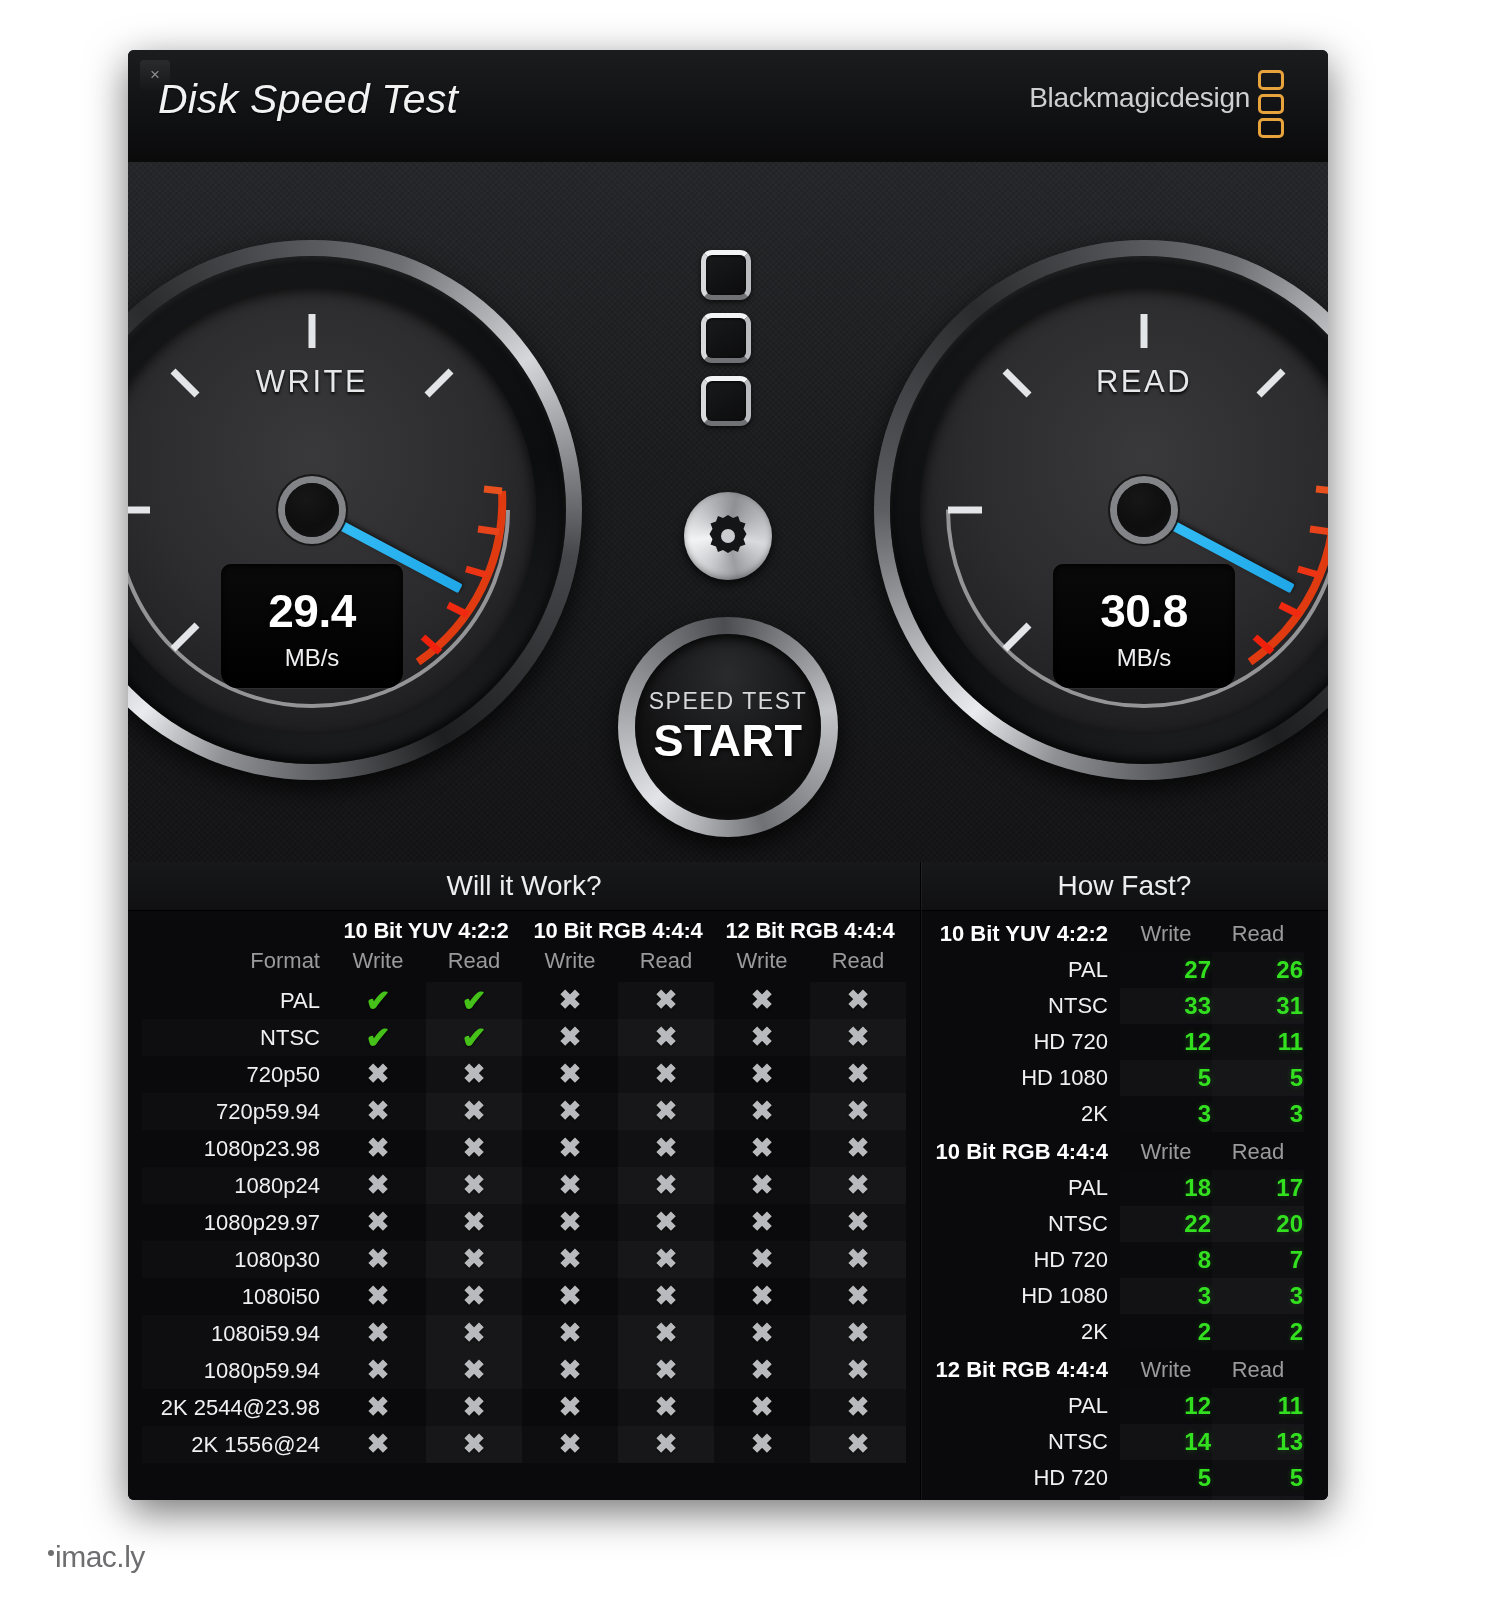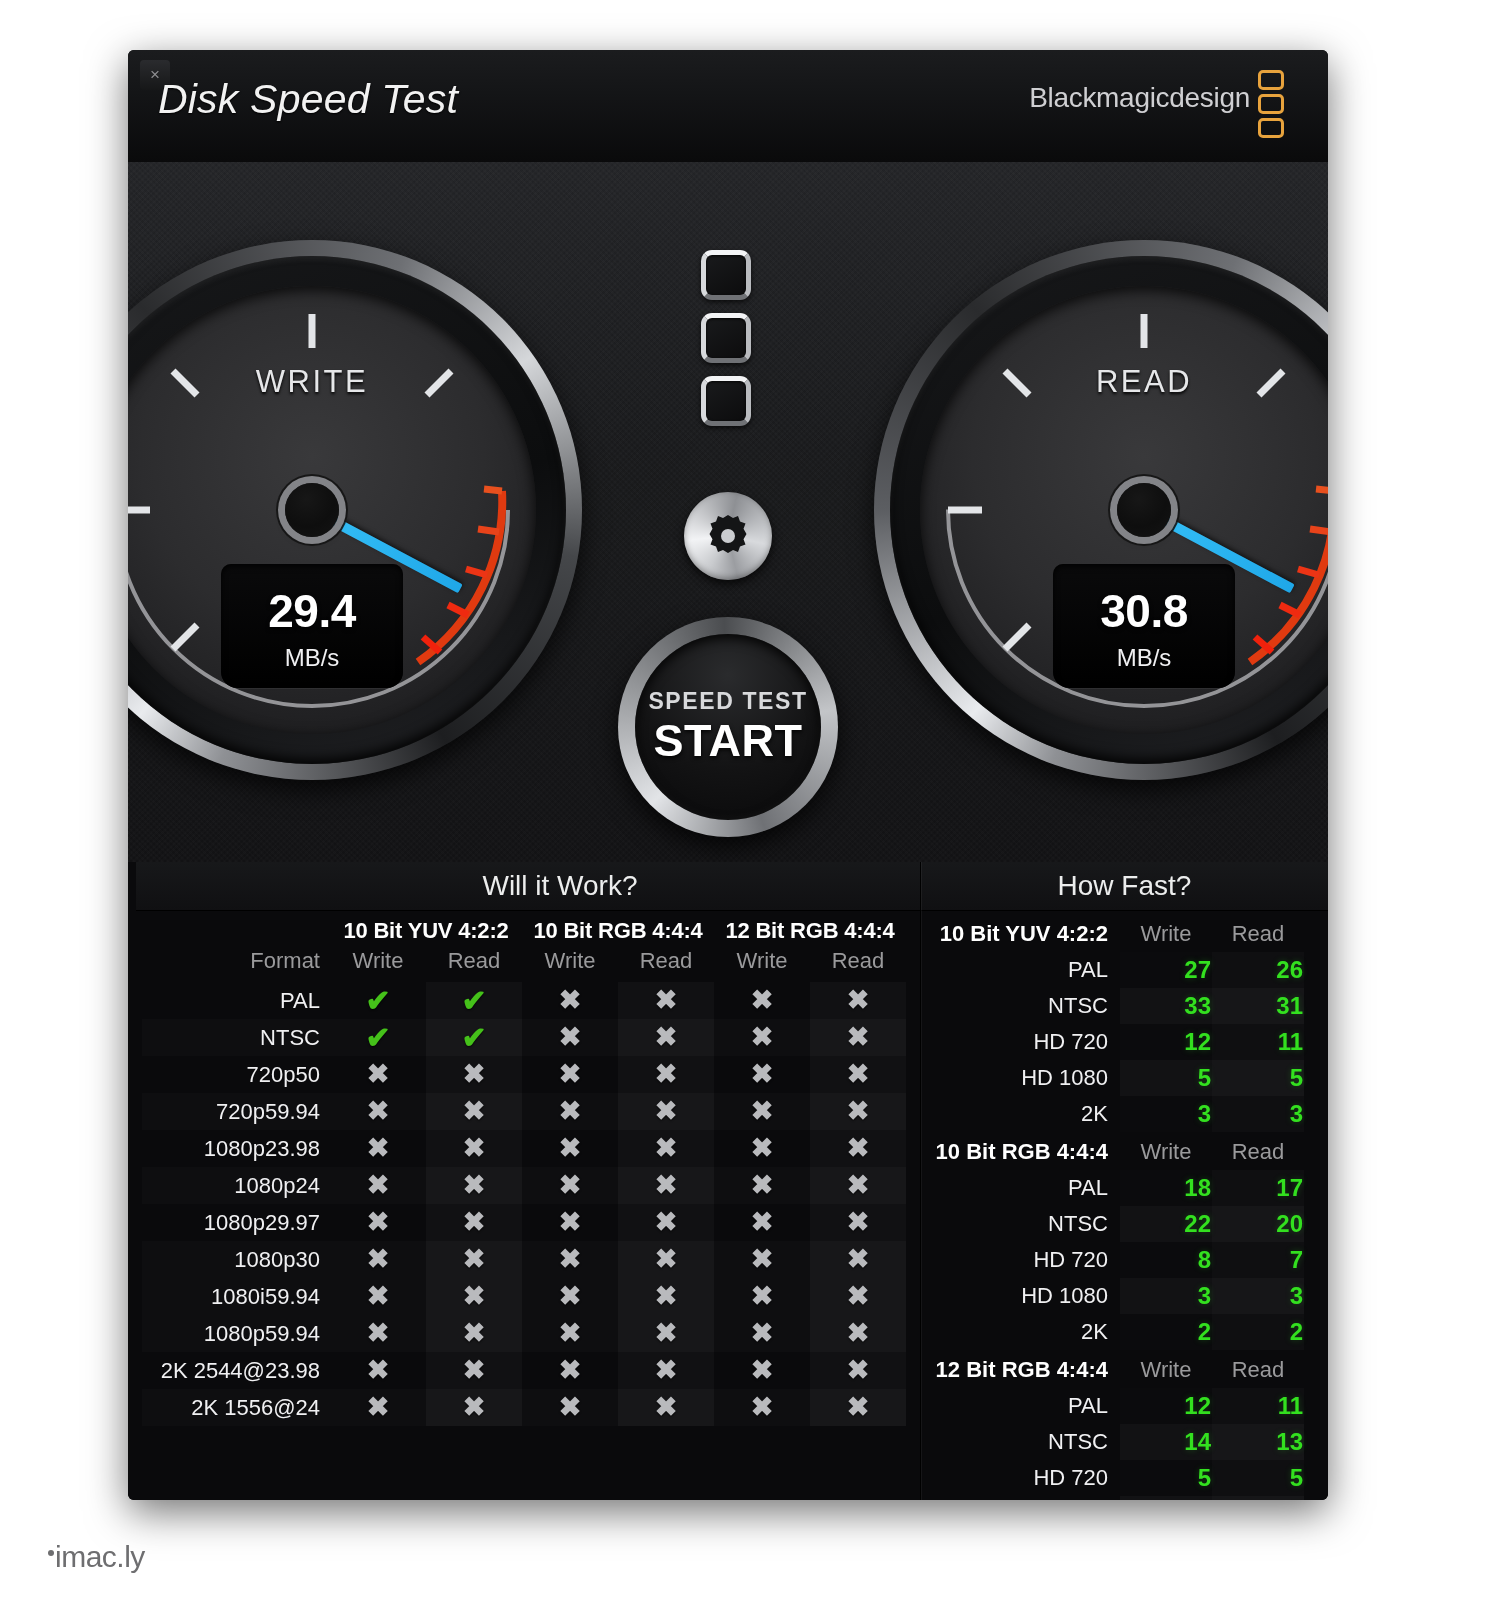--- a/index.html
+++ b/index.html
@@ -142,34 +142,34 @@
     background:conic-gradient(from 160deg,#6f7175,#e2e4e7 18%,#4b4d50 55%,#c3c5c8 78%,#6f7175);
     box-shadow:0 10px 26px rgba(0,0,0,.8);
     display:flex;align-items:center;justify-content:center;
   }
   .startbtn .inner{
     width:186px;height:186px;border-radius:50%;
     background:radial-gradient(circle at 50% 22%,#2a2b2d 0%,#131314 55%,#080809 100%);
     box-shadow:inset 0 4px 12px rgba(0,0,0,.9), inset 0 -2px 6px rgba(255,255,255,.05);
     display:flex;flex-direction:column;align-items:center;justify-content:center;
   }
-  .startbtn .sm{font-size:23px;letter-spacing:1.6px;color:#d8d9db;margin-bottom:0;font-weight:bold;}
+  .startbtn .sm{font-size:23px;letter-spacing:1.6px;color:#d8d9db;margin-bottom:0;}
   .startbtn .lg{font-size:45px;font-weight:bold;color:#fff;letter-spacing:.5px;
                 text-shadow:0 2px 4px rgba(0,0,0,.9);}
 
   
   .tables{position:absolute;left:0;top:812px;width:100%;height:638px;background:#0a0a0c;}
   .sectionbar{
     position:absolute;top:0;height:48px;
     background:linear-gradient(180deg,#17181a,#101012);
     border-bottom:1px solid #000;
     font-size:28px;color:#eceded;font-weight:300;
     display:flex;align-items:center;justify-content:center;
   }
-  .sectionbar.left{left:8px;width:792px;padding-left:28px;}
+  .sectionbar.left{left:0;width:792px;}
   .sectionbar.right{left:793px;right:0;}
   .vdiv{position:absolute;left:792px;top:0;width:1px;height:638px;background:#000;
         box-shadow:1px 0 0 rgba(255,255,255,.05);}
 
   
   .wit{position:absolute;left:14px;top:52px;width:764px;}
   .wit table{border-collapse:collapse;width:100%;table-layout:fixed;}
   .wit col.fmt{width:188px;}
   .wit col.c{width:96px;}
   .wit th.group{
@@ -427,20 +427,29 @@
               </tr>
               <tr class="odd">
                 <td class="fmt">1080p30</td>
                 <td class="cell"><span class="cross">✖</span></td>
                 <td class="cell alt"><span class="cross">✖</span></td>
                 <td class="cell"><span class="cross">✖</span></td>
                 <td class="cell alt"><span class="cross">✖</span></td>
                 <td class="cell"><span class="cross">✖</span></td>
                 <td class="cell alt"><span class="cross">✖</span></td>
               </tr>
+              <tr class="even">
+                <td class="fmt">1080i50</td>
+                <td class="cell"><span class="cross">✖</span></td>
+                <td class="cell alt"><span class="cross">✖</span></td>
+                <td class="cell"><span class="cross">✖</span></td>
+                <td class="cell alt"><span class="cross">✖</span></td>
+                <td class="cell"><span class="cross">✖</span></td>
+                <td class="cell alt"><span class="cross">✖</span></td>
+              </tr>
               <tr class="odd">
                 <td class="fmt">1080i59.94</td>
                 <td class="cell"><span class="cross">✖</span></td>
                 <td class="cell alt"><span class="cross">✖</span></td>
                 <td class="cell"><span class="cross">✖</span></td>
                 <td class="cell alt"><span class="cross">✖</span></td>
                 <td class="cell"><span class="cross">✖</span></td>
                 <td class="cell alt"><span class="cross">✖</span></td>
               </tr>
               <tr class="odd">

